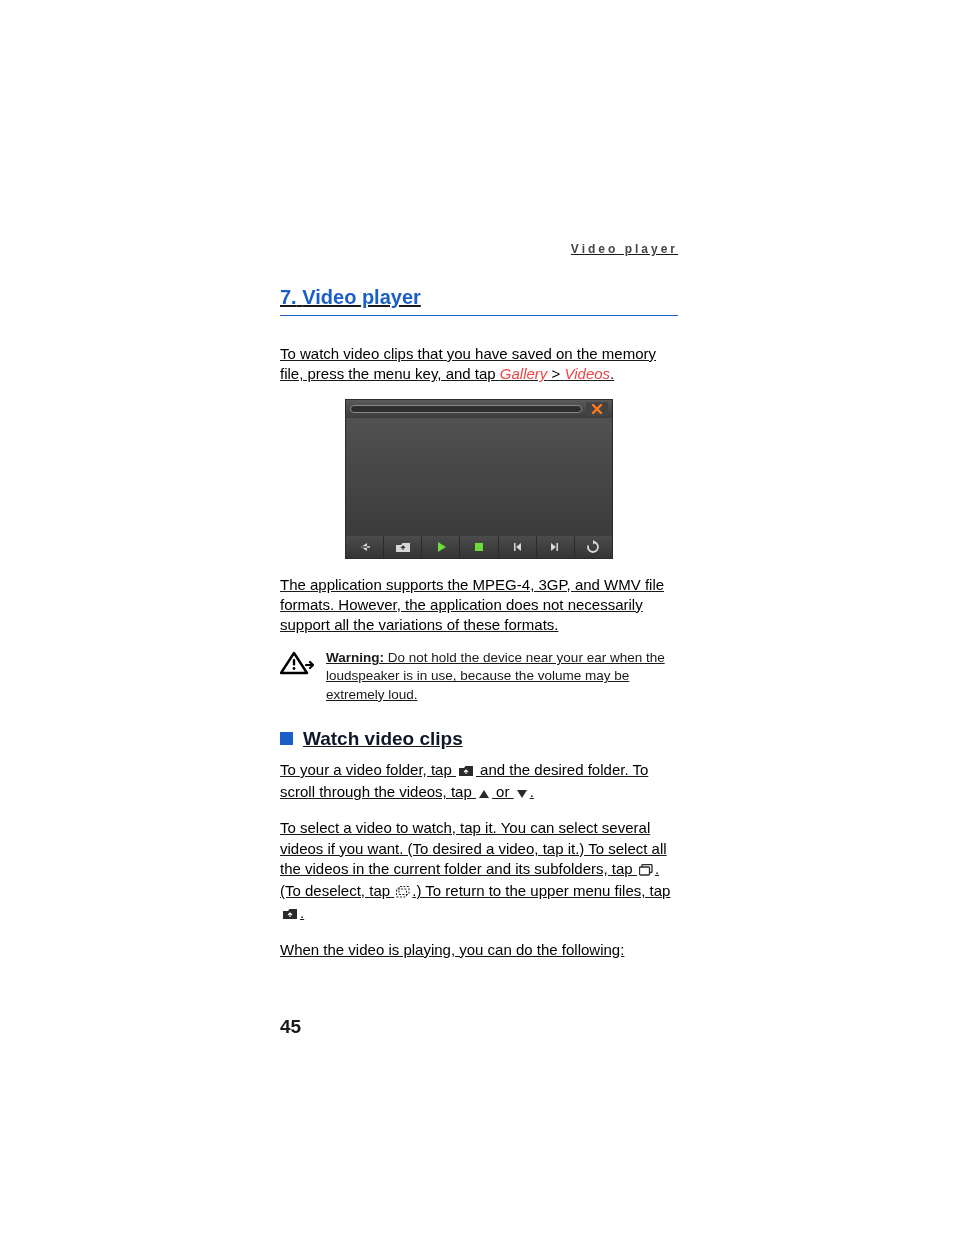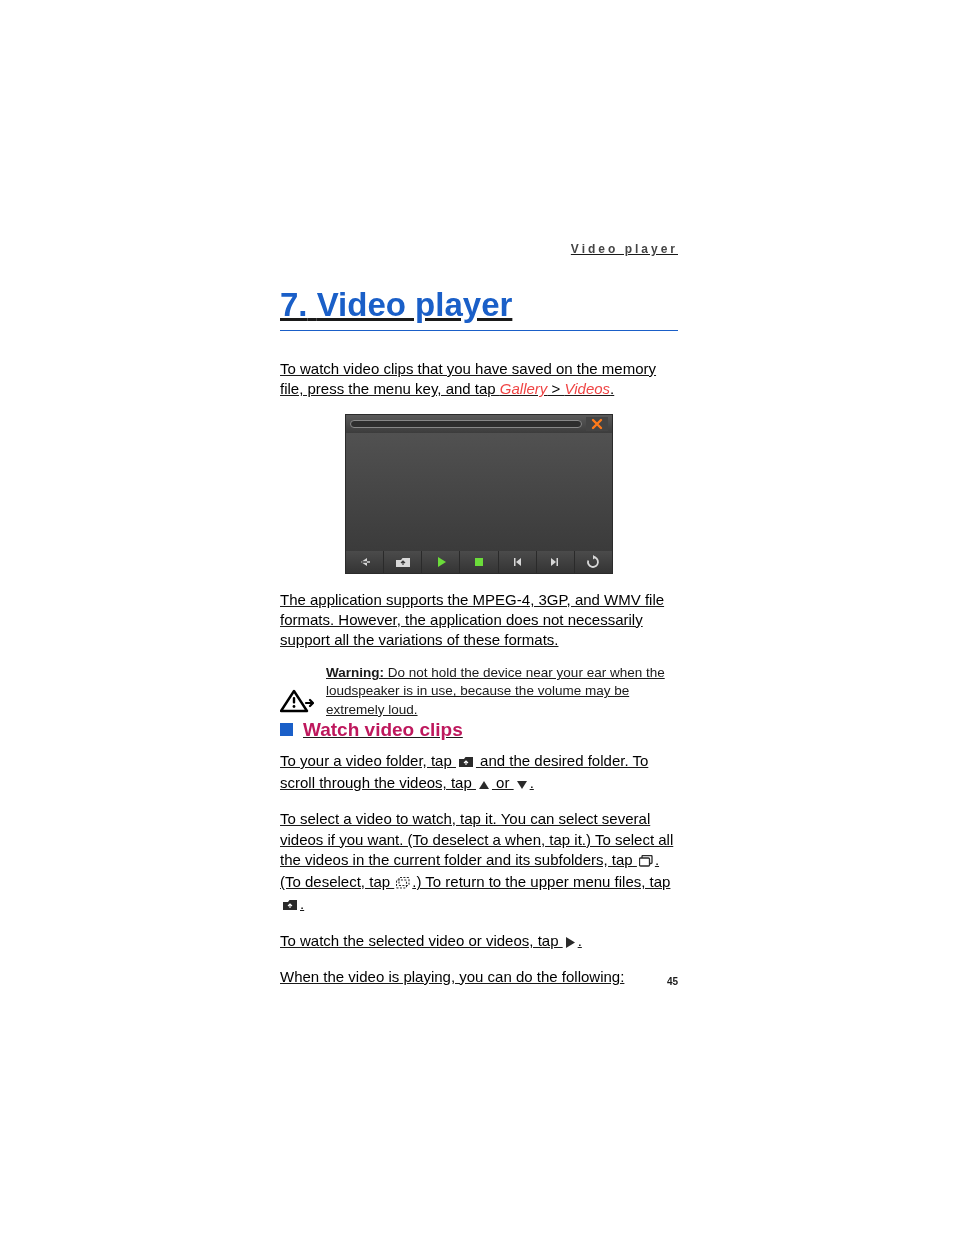--- a/index.html
+++ b/index.html
@@ -13,21 +13,21 @@
   }
   .running-header {
     text-align: right;
     font-size: 12px;
     letter-spacing: 3px;
     color: #444;
     font-weight: 600;
     margin-bottom: 30px;
   }
   h1.chapter-title {
-    font-size: 33px;
+    font-size: 20px;
     color: #1a5fc8;
     font-weight: 600;
     border-bottom: 1.5px solid #1a5fc8;
     padding-bottom: 6px;
     margin-bottom: 28px;
   }
   p.body {
     font-size: 15px;
     line-height: 1.35;
     margin-bottom: 14px;
@@ -82,51 +82,51 @@
     display: flex;
     align-items: center;
     justify-content: center;
     background: linear-gradient(#4b4b4b,#343434);
   }
   .scr-btn:last-child { border-right: none; }
   .scr-btn svg { display: block; }
   .warning-row {
     display: flex;
     gap: 12px;
-    align-items: flex-end;
+    margin-bottom: 24px;
+    align-items: flex-start;
   }
   .warning-icon { flex: 0 0 34px; padding-top: 2px; }
   .warning-text { font-size: 13.5px; line-height: 1.35; }
   .warning-text b { font-weight: 700; }
   h2.section-title {
-    color: #be185d;
+    color: #0f172a;
     font-size: 19px;
     font-weight: 600;
     margin-bottom: 10px;
     display: flex;
     align-items: center;
     gap: 10px;
   }
   .sq-bullet {
     width: 13px; height: 13px; background: #1a5fc8; display: inline-block;
     flex: 0 0 13px;
   }
   .inline-icon {
     display: inline-block;
     vertical-align: -2px;
     margin: 0 2px;
   }
   .page-number {
     position: absolute;
     left: 280px;
-    top: 976px;
+    top: 1016px;
     width: 398px;
-    text-align: right;
     font-weight: 700;
-    font-size: 10px;
+    font-size: 19px;
   }
 </style>
 </head>
 <body>
 
 <div class="page">
 
   <div class="running-header">Video player</div>
 
   <h1 class="chapter-title">
@@ -218,35 +218,30 @@
           <path d="M1 3 h5 l1.5 -2 h7.5 v10 h-14 z" fill="#2a2a2a"></path>
           <path d="M8 9 L8 5 M6 7 L8 5 L10 7" stroke="#fff" stroke-width="1.1" fill="none"></path>
         </svg></span><span> and the desired folder. To scroll through the videos, tap </span><span class="inline-icon"><svg width="12" height="10" viewBox="0 0 12 10">
           <path d="M6 1 L11 9 L1 9 Z" fill="#2a2a2a"></path>
         </svg></span><span> or </span><span class="inline-icon"><svg width="12" height="10" viewBox="0 0 12 10">
           <path d="M1 1 L11 1 L6 9 Z" fill="#2a2a2a"></path>
         </svg></span><span>.</span>
   </p>
 
   <p class="body">
-    <span>To select a video to watch, tap it. You can select several videos if you want. (To deselect a when, tap it.) To select all the videos in the current folder and its subfolders, tap </span><span class="inline-icon"><svg width="14" height="12" viewBox="0 0 14 12">
+    <span>To select a video to watch, tap it. You can select several videos if you want. (To desired a video, tap it.) To select all the videos in the current folder and its subfolders, tap </span><span class="inline-icon"><svg width="14" height="12" viewBox="0 0 14 12">
           <rect x="3" y="0.5" width="10" height="8" rx="1" fill="none" stroke="#2a2a2a" stroke-width="1.3"></rect>
           <rect x="0.5" y="3" width="10" height="8" rx="1" fill="#fff" stroke="#2a2a2a" stroke-width="1.3"></rect>
         </svg></span><span>. (To deselect, tap </span><span class="inline-icon"><svg width="14" height="12" viewBox="0 0 14 12">
           <rect x="3" y="0.5" width="10" height="8" rx="1" fill="none" stroke="#2a2a2a" stroke-width="1.1" stroke-dasharray="2 1.4"></rect>
           <rect x="0.5" y="3" width="10" height="8" rx="1" fill="none" stroke="#2a2a2a" stroke-width="1.1" stroke-dasharray="2 1.4"></rect>
         </svg></span><span>.) To return to the upper menu files, tap </span><span class="inline-icon"><svg width="16" height="12" viewBox="0 0 16 12">
           <path d="M1 3 h5 l1.5 -2 h7.5 v10 h-14 z" fill="#2a2a2a"></path>
           <path d="M8 5 L8 9 M6 7 L8 9 L10 7" stroke="#fff" stroke-width="1.1" fill="none" transform="rotate(180 8 7)"></path>
         </svg></span><span>.</span>
   </p>
 
-  <p class="body">
-    <span>To watch the selected video or videos, tap </span><span class="inline-icon"><svg width="11" height="11" viewBox="0 0 11 11">
-          <path d="M1 0 L10 5.5 L1 11 Z" fill="#2a2a2a"></path>
-        </svg></span><span>.</span>
-  </p>
 
   <p class="body">When the video is playing, you can do the following:</p>
 
 </div>
 
 <div class="page-number">45</div>
 
 </body></html>

